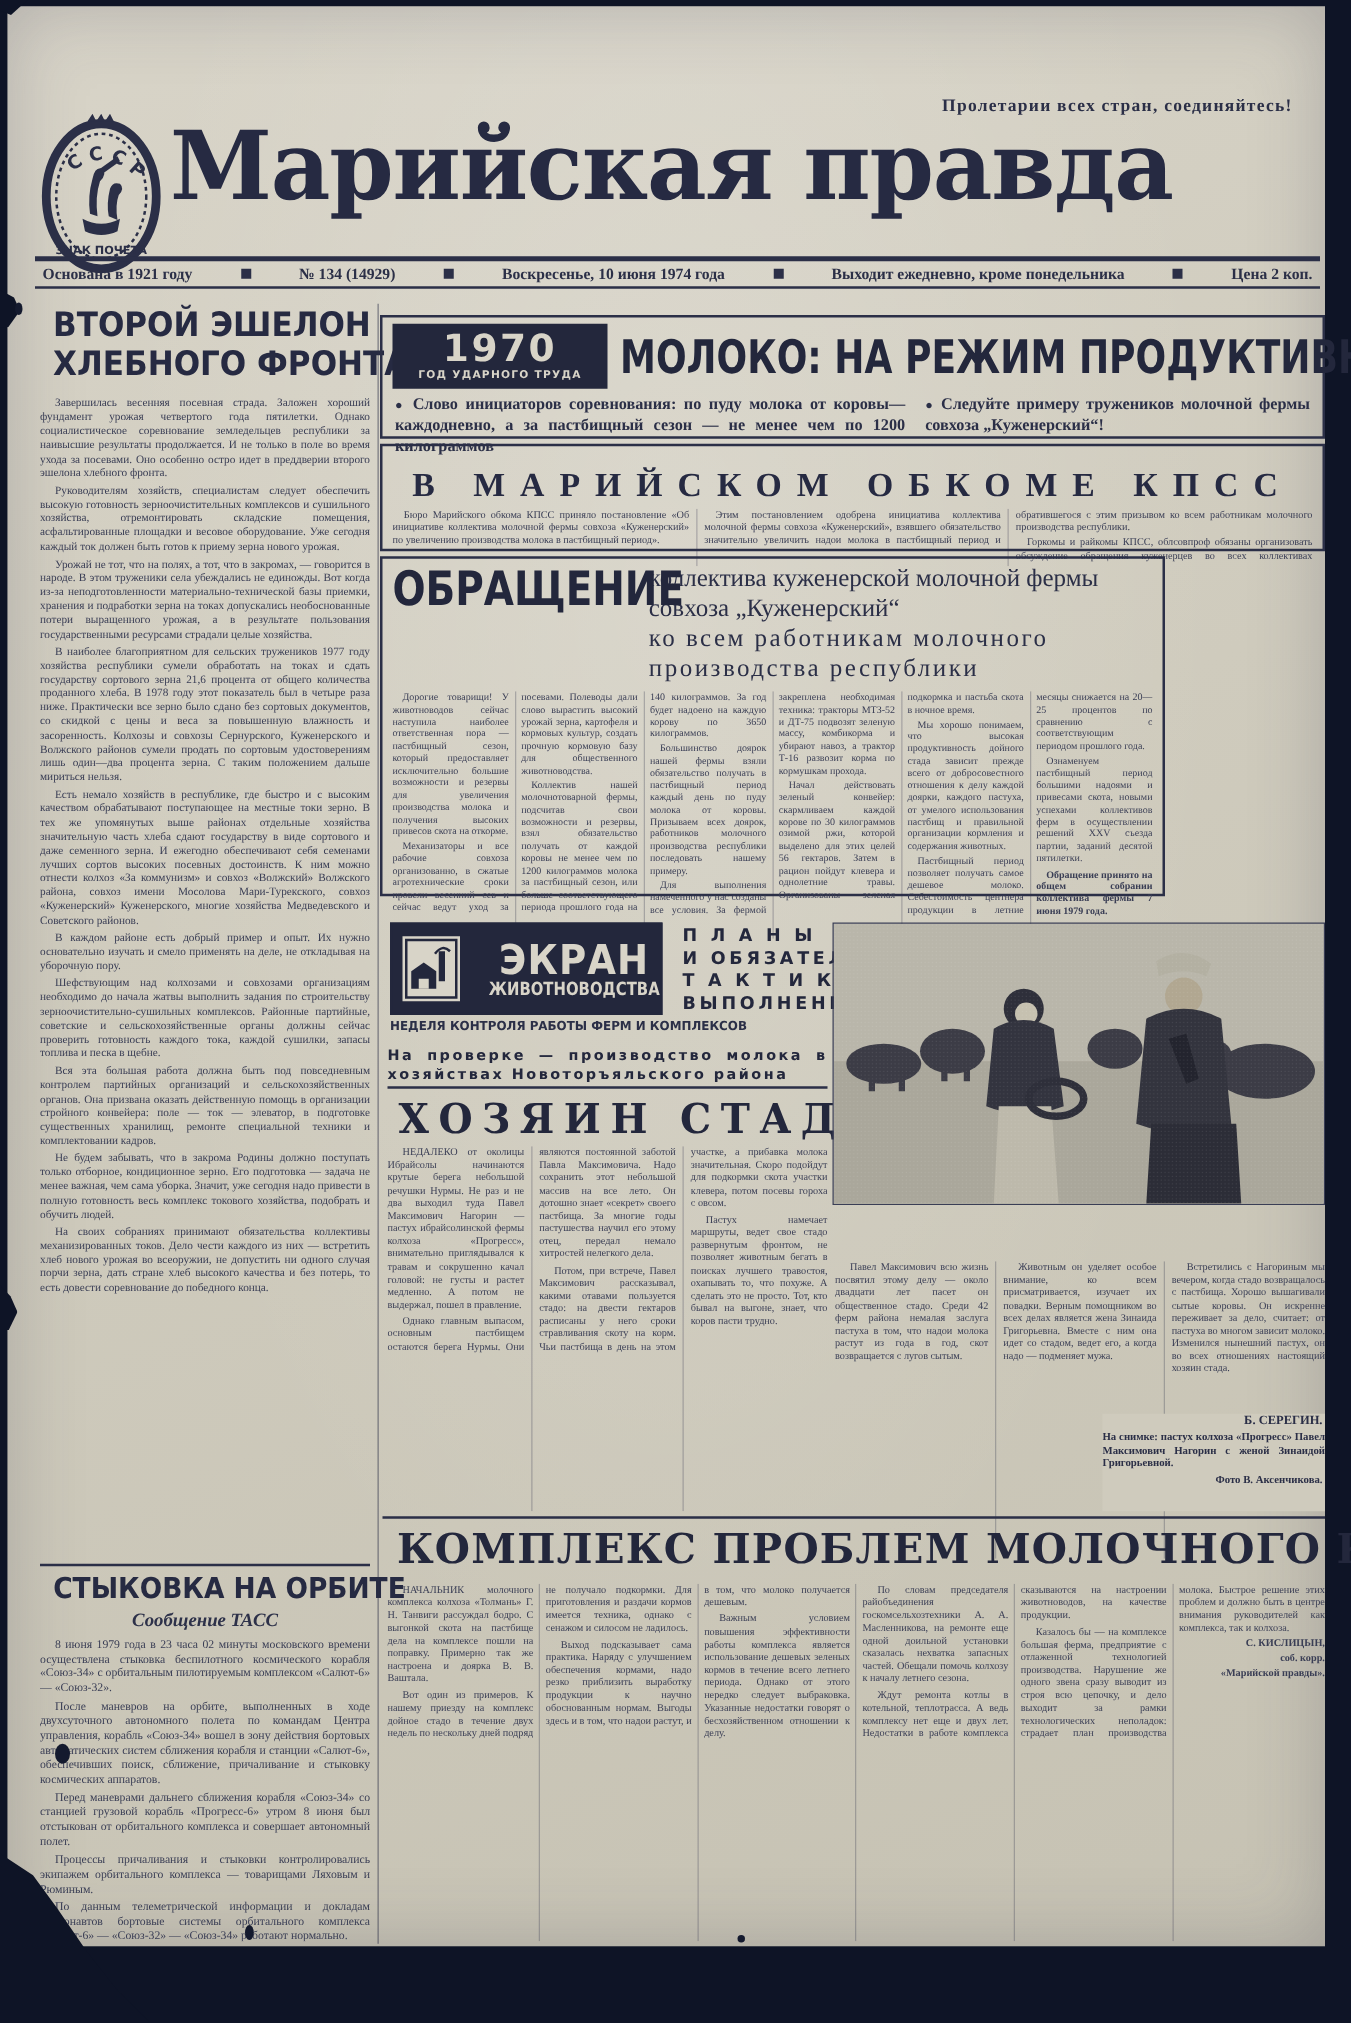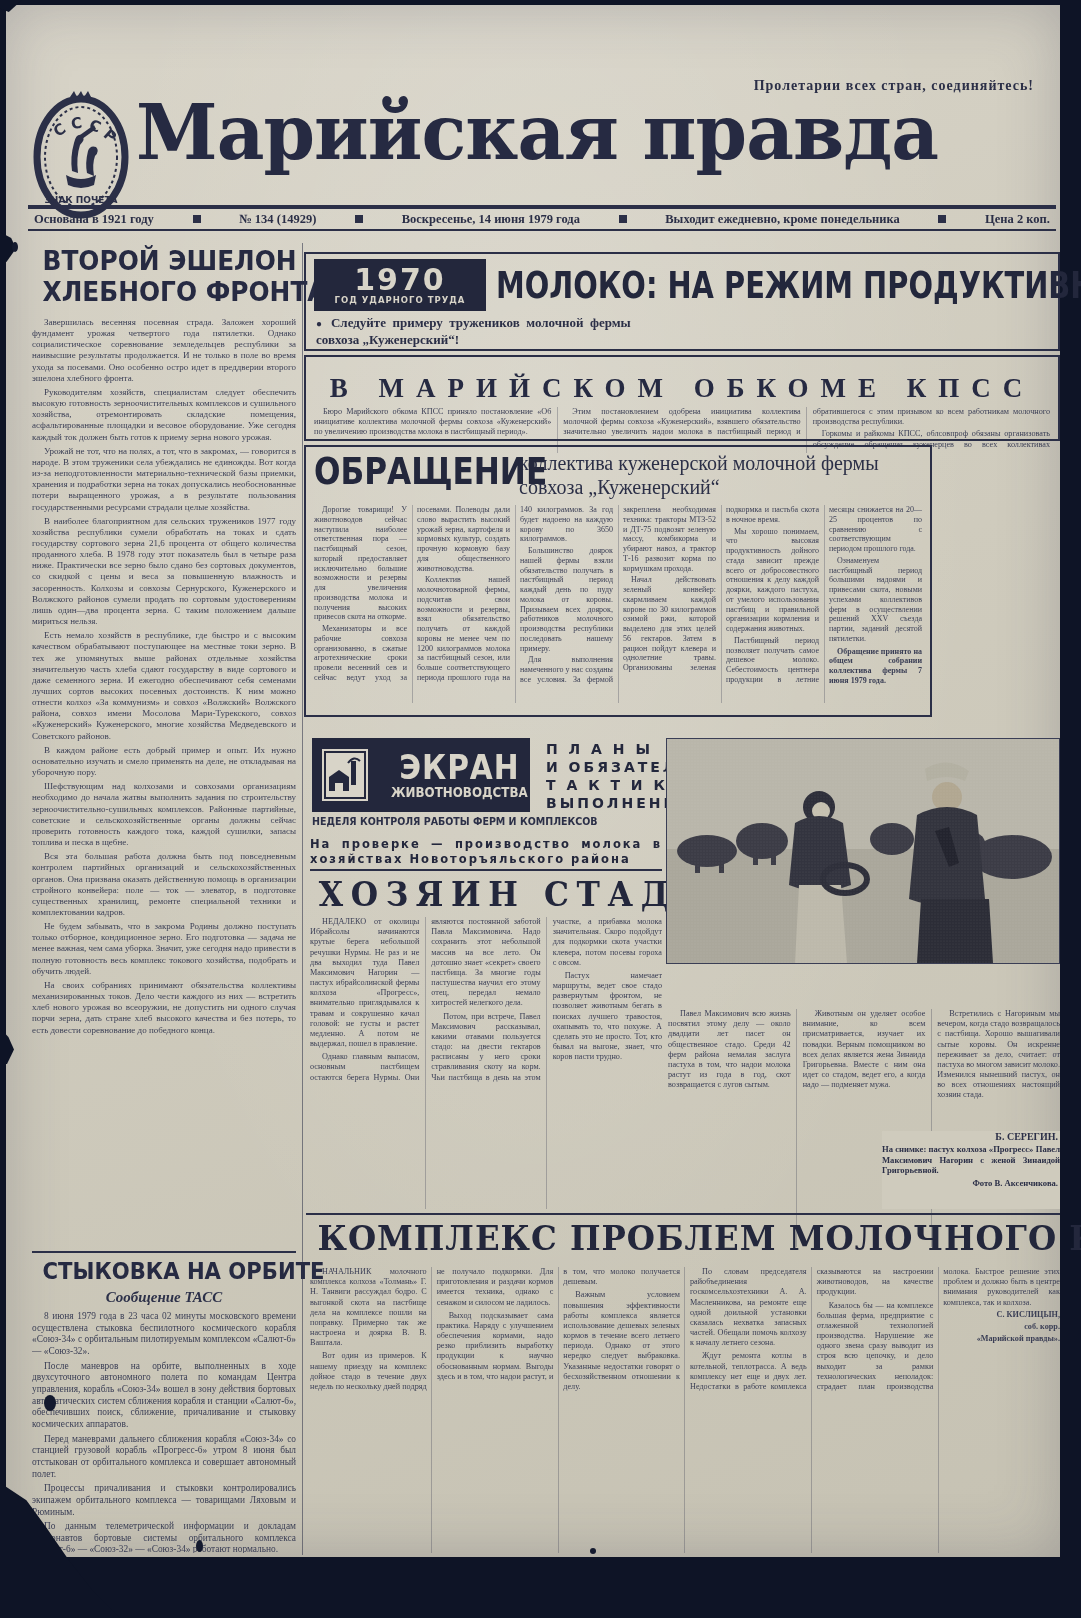--- a/index.html
+++ b/index.html
@@ -146,21 +146,21 @@
     </svg>
   </div>
 
   <div class="abs mast-title">Марийская правда</div>
 
   <div class="abs dateline">
     <span>Основана в 1921 году</span>
     <span class="sq"></span>
     <span>№ 134 (14929)</span>
     <span class="sq"></span>
-    <span>Воскресенье, 14 июня 1979 года</span>
+    <span>Воскресенье, 10 июня 1974 года</span>
     <span class="sq"></span>
     <span>Выходит ежедневно, кроме понедельника</span>
     <span class="sq"></span>
     <span>Цена 2 коп.</span>
   </div>
 
   <div class="abs left-head">
     <div>ВТОРОЙ ЭШЕЛОН</div>
     <div>ХЛЕБНОГО ФРОНТА</div>
   </div>
@@ -192,38 +192,40 @@
 
   <div class="abs banner">
     <div class="banner-row">
       <div class="badge1979">
         <div class="yr">1970</div>
         <div class="cap">ГОД УДАРНОГО ТРУДА</div>
       </div>
       <div class="banner-head">МОЛОКО: НА РЕЖИМ ПРОДУКТИВНОГО ЛЕТА</div>
     </div>
     <div class="banner-bullets">
+      <div class="bullet b1">Слово инициаторов соревнования: по пуду молока от коровы—каждодневно, а за пастбищный сезон — не менее чем по 1200 килограммов</div>
       <div class="bullet b2">Следуйте примеру тружеников молочной фермы совхоза „Куженерский“!</div>
     </div>
   </div>
 
   <div class="abs obkom">
     <div class="obkom-title">В  МАРИЙСКОМ  ОБКОМЕ  КПСС</div>
     <div class="obkom-cols cols3 body-text">
         <p class="para">Бюро Марийского обкома КПСС приняло постановление «Об инициативе коллектива молочной фермы совхоза «Куженерский» по увеличению производства молока в пастбищный период».</p>
         <p class="para">Этим постановлением одобрена инициатива коллектива молочной фермы совхоза «Куженерский», взявшего обязательство значительно увеличить надои молока в пастбищный период и обратившегося с этим призывом ко всем работникам молочного производства республики.</p>
         <p class="para">Горкомы и райкомы КПСС, облсовпроф обязаны организовать обсуждение обращения куженерцев во всех коллективах животноводческих ферм и комплексов, разработать конкретные мероприятия по увеличению производства молока в пастбищный период, развернуть действенное социалистическое соревнование среди животноводов.</p>
       </div>
   </div>
 
   <div class="abs appeal">
     <div class="appeal-head">
       <div class="appeal-label">ОБРАЩЕНИЕ</div>
       <div class="appeal-sub">
         <div>коллектива куженерской молочной фермы совхоза „Куженерский“</div>
+        <div class="l2">ко всем работникам молочного производства республики</div>
       </div>
     </div>
     <div class="appeal-cols cols6 body-text">
       <div>
           <p class="para">Дорогие товарищи! У животноводов сейчас наступила наиболее ответственная пора — пастбищный сезон, который предоставляет исключительно большие возможности и резервы для увеличения производства молока и получения высоких привесов скота на откорме.</p>
           <p class="para">Механизаторы и все рабочие совхоза организованно, в сжатые агротехнические сроки провели весенний сев и сейчас ведут уход за посевами. Полеводы дали слово вырастить высокий урожай зерна, картофеля и кормовых культур, создать прочную кормовую базу для общественного животноводства.</p>
           <p class="para">Коллектив нашей молочнотоварной фермы, подсчитав свои возможности и резервы, взял обязательство получать от каждой коровы не менее чем по 1200 килограммов молока за пастбищный сезон, или больше соответствующего периода прошлого года на 140 килограммов. За год будет надоено на каждую корову по 3650 килограммов.</p>
           <p class="para">Большинство доярок нашей фермы взяли обязательство получать в пастбищный период каждый день по пуду молока от коровы. Призываем всех доярок, работников молочного производства республики последовать нашему примеру.</p>
           <p class="para">Для выполнения намеченного у нас созданы все условия. За фермой закреплена необходимая техника: тракторы МТЗ-52 и ДТ-75 подвозят зеленую массу, комбикорма и убирают навоз, а трактор Т-16 развозит корма по кормушкам прохода.</p>
           <p class="para">Начал действовать зеленый конвейер: скармливаем каждой корове по 30 килограммов озимой ржи, которой выделено для этих целей 56 гектаров. Затем в рацион пойдут клевера и однолетние травы. Организованы зеленая подкормка и пастьба скота в ночное время.</p>

